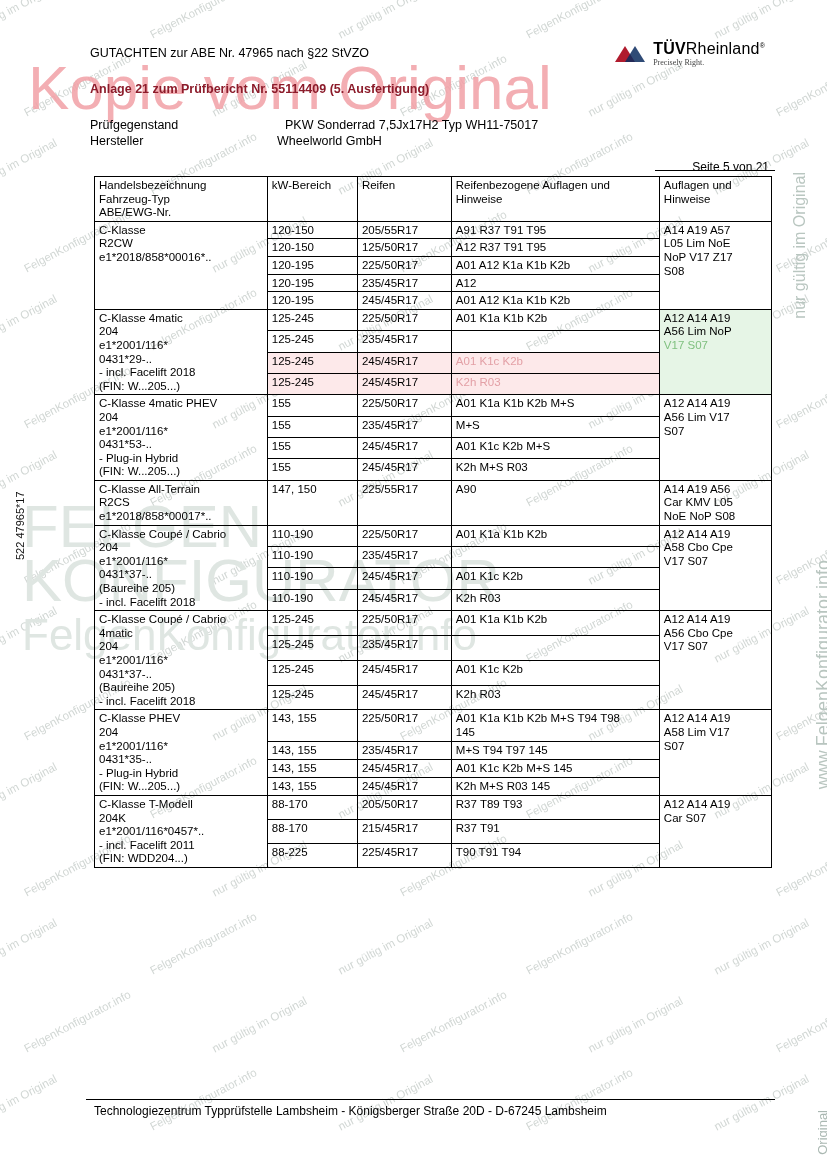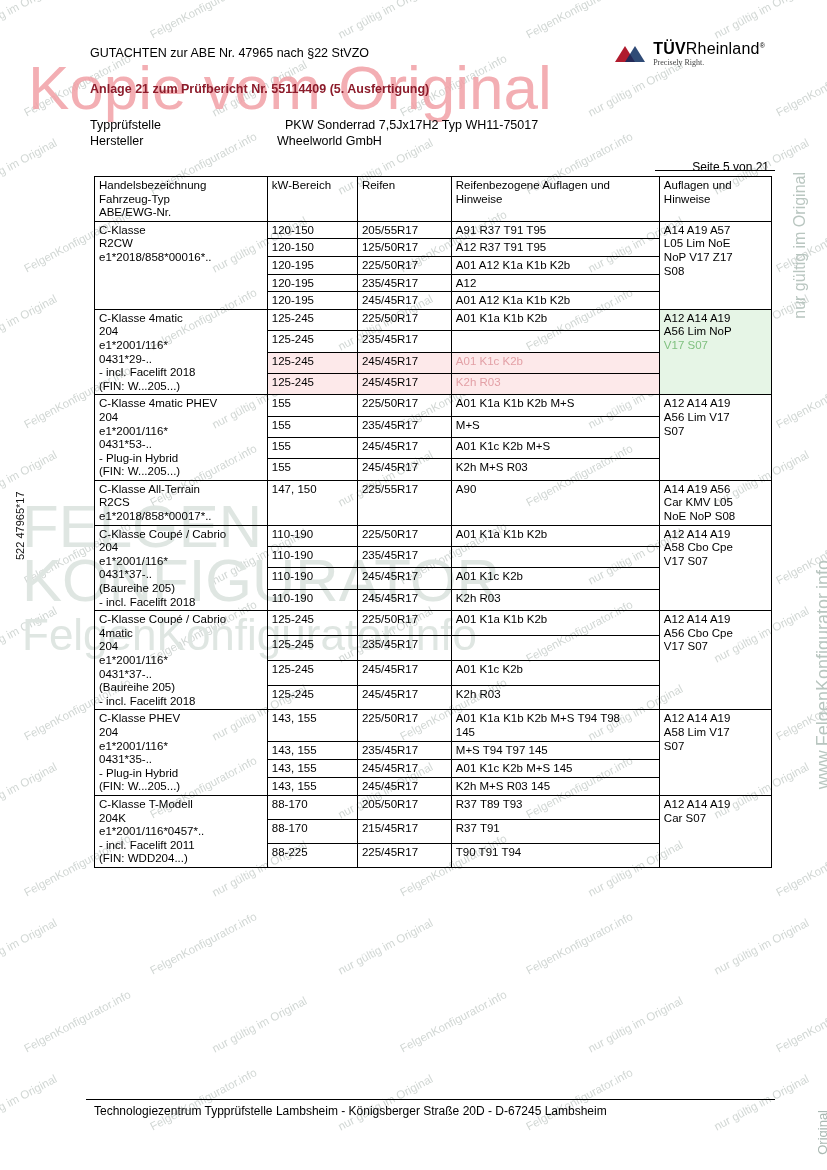--- a/index.html
+++ b/index.html
@@ -238,21 +238,21 @@
 
   <div class="wm-big">Kopie vom Original</div>
 
   <div class="wm-right-vert">www.FelgenKonfigurator.info</div>
   <div class="wm-right-vert2">Original</div>
   <div class="wm-gray-note">nur gültig im Original</div>
   <div class="side-code">522  47965*17</div>
 
   <div class="hdr" id="hdr-line1">GUTACHTEN zur ABE Nr. 47965 nach §22 StVZO</div>
   <div class="hdr" id="hdr-line2">Anlage 21 zum Prüfbericht Nr. 55114409 (5. Ausfertigung)</div>
-  <div class="hdr" id="hdr-pruef-label">Typprüfstelle</div>
+  <div class="hdr" id="hdr-pruef-label">Prüfgegenstand</div>
   <div class="hdr" id="hdr-pruef-val">PKW Sonderrad 7,5Jx17H2 Typ WH11-75017</div>
   <div class="hdr" id="hdr-hersteller-label">Hersteller</div>
   <div class="hdr" id="hdr-hersteller-val">Wheelworld GmbH</div>
 
   <div class="tuv-logo">
     <svg width="34" height="26" viewBox="0 0 34 26">
       <path d="M2 20 L12 4 L22 20 Z" fill="#b01b2e"></path>
       <path d="M12 20 L22 4 L32 20 Z" fill="#0b2c5e" opacity=".85"></path>
     </svg>
   </div>

